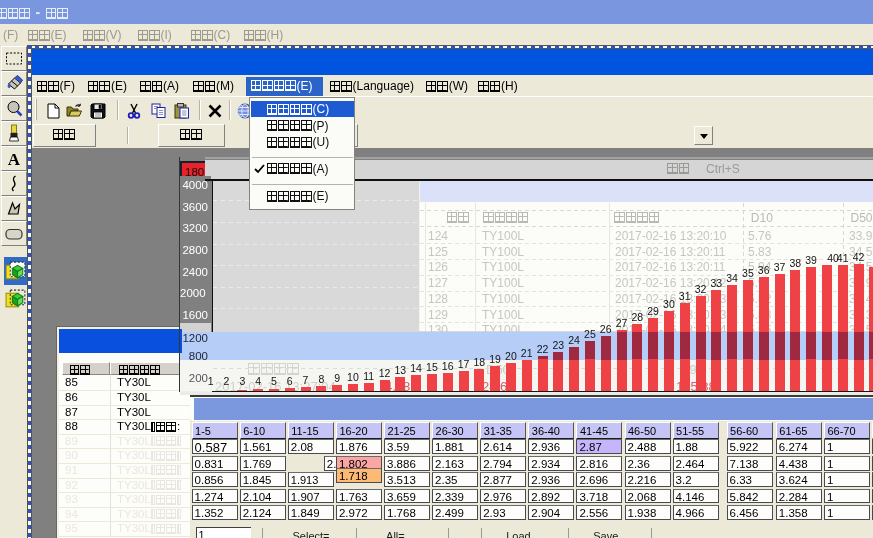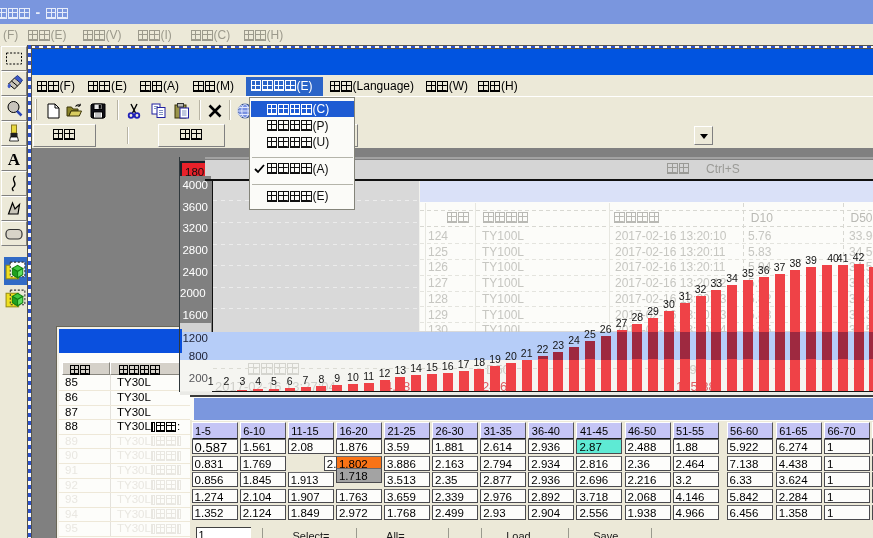--- a/index.html
+++ b/index.html
@@ -464,21 +464,21 @@
     </div>
     <div style="left:432.1px;top:439.4px;width:46.10000000000002px;height:14.9px;background:#fdfdfb;border:1px solid #4a4a4e;border-top-color:#6a6a6e;">
       <div style="left:2px;top:1px;font-size:11.5px;color:#000">1.881</div>
     </div>
     <div style="left:480.20000000000005px;top:439.4px;width:46.10000000000002px;height:14.9px;background:#fdfdfb;border:1px solid #4a4a4e;border-top-color:#6a6a6e;">
       <div style="left:2px;top:1px;font-size:11.5px;color:#000">2.614</div>
     </div>
     <div style="left:528.3px;top:439.4px;width:46.10000000000002px;height:14.9px;background:#fdfdfb;border:1px solid #4a4a4e;border-top-color:#6a6a6e;">
       <div style="left:2px;top:1px;font-size:11.5px;color:#000">2.936</div>
     </div>
-    <div style="left:576.4px;top:439.4px;width:46.10000000000002px;height:14.9px;background:#5eead4;border:1px solid #4a4a4e;border-top-color:#6a6a6e;">
+    <div style="left:576.4px;top:439.4px;width:46.10000000000002px;height:14.9px;background:#c4b5fd;border:1px solid #4a4a4e;border-top-color:#6a6a6e;">
       <div style="left:2px;top:1px;font-size:11.5px;color:#000">2.87</div>
     </div>
     <div style="left:624.5px;top:439.4px;width:46.10000000000002px;height:14.9px;background:#fdfdfb;border:1px solid #4a4a4e;border-top-color:#6a6a6e;">
       <div style="left:2px;top:1px;font-size:11.5px;color:#000">2.488</div>
     </div>
     <div style="left:672.6px;top:439.4px;width:46.10000000000002px;height:14.9px;background:#fdfdfb;border:1px solid #4a4a4e;border-top-color:#6a6a6e;">
       <div style="left:2px;top:1px;font-size:11.5px;color:#000">1.88</div>
     </div>
     <div style="left:726.6px;top:439.4px;width:46.89999999999998px;height:14.9px;background:#fdfdfb;border:1px solid #4a4a4e;border-top-color:#6a6a6e;">
       <div style="left:2px;top:1px;font-size:11.5px;color:#000">5.922</div>
@@ -494,21 +494,21 @@
     </div>
     <div style="left:191.6px;top:455.79999999999995px;width:46.099999999999994px;height:14.9px;background:#fdfdfb;border:1px solid #4a4a4e;border-top-color:#6a6a6e;">
       <div style="left:2px;top:1px;font-size:11.5px;color:#000">0.831</div>
     </div>
     <div style="left:239.7px;top:455.79999999999995px;width:46.10000000000002px;height:14.9px;background:#fdfdfb;border:1px solid #4a4a4e;border-top-color:#6a6a6e;">
       <div style="left:2px;top:1px;font-size:11.5px;color:#000">1.769</div>
     </div>
     <div style="left:287.8px;top:455.79999999999995px;width:46.10000000000002px;height:14.9px;background:#fdfdfb;border:1px solid #4a4a4e;border-top-color:#6a6a6e;margin-left:36px;">
       <div style="left:2px;top:1px;font-size:11.5px;color:#000">2.047</div>
     </div>
-    <div style="left:335.9px;top:455.79999999999995px;width:46.10000000000002px;height:14.9px;background:#f97316;border:1px solid #4a4a4e;border-top-color:#6a6a6e;">
+    <div style="left:335.9px;top:455.79999999999995px;width:46.10000000000002px;height:14.9px;background:#fca5a5;border:1px solid #4a4a4e;border-top-color:#6a6a6e;">
       <div style="left:2px;top:1px;font-size:11.5px;color:#000">1.802</div>
     </div>
     <div style="left:384.0px;top:455.79999999999995px;width:46.10000000000002px;height:14.9px;background:#fdfdfb;border:1px solid #4a4a4e;border-top-color:#6a6a6e;">
       <div style="left:2px;top:1px;font-size:11.5px;color:#000">3.886</div>
     </div>
     <div style="left:432.1px;top:455.79999999999995px;width:46.10000000000002px;height:14.9px;background:#fdfdfb;border:1px solid #4a4a4e;border-top-color:#6a6a6e;">
       <div style="left:2px;top:1px;font-size:11.5px;color:#000">2.163</div>
     </div>
     <div style="left:480.20000000000005px;top:455.79999999999995px;width:46.10000000000002px;height:14.9px;background:#fdfdfb;border:1px solid #4a4a4e;border-top-color:#6a6a6e;">
       <div style="left:2px;top:1px;font-size:11.5px;color:#000">2.794</div>
@@ -539,21 +539,21 @@
     </div>
     <div style="left:191.6px;top:472.19999999999993px;width:46.099999999999994px;height:14.9px;background:#fdfdfb;border:1px solid #4a4a4e;border-top-color:#6a6a6e;">
       <div style="left:2px;top:1px;font-size:11.5px;color:#000">0.856</div>
     </div>
     <div style="left:239.7px;top:472.19999999999993px;width:46.10000000000002px;height:14.9px;background:#fdfdfb;border:1px solid #4a4a4e;border-top-color:#6a6a6e;">
       <div style="left:2px;top:1px;font-size:11.5px;color:#000">1.845</div>
     </div>
     <div style="left:287.8px;top:472.19999999999993px;width:46.10000000000002px;height:14.9px;background:#fdfdfb;border:1px solid #4a4a4e;border-top-color:#6a6a6e;">
       <div style="left:2px;top:1px;font-size:11px;color:#000">1.913</div>
     </div>
-    <div style="left:335.9px;top:468px;width:46.10000000000002px;height:14.9px;background:#a3a3a3;border:1px solid #4a4a4e;border-top-color:#6a6a6e;">
+    <div style="left:335.9px;top:468px;width:46.10000000000002px;height:14.9px;background:#fdba74;border:1px solid #4a4a4e;border-top-color:#6a6a6e;">
       <div style="left:2px;top:1px;font-size:11.5px;color:#000">1.718</div>
     </div>
     <div style="left:384.0px;top:472.19999999999993px;width:46.10000000000002px;height:14.9px;background:#fdfdfb;border:1px solid #4a4a4e;border-top-color:#6a6a6e;">
       <div style="left:2px;top:1px;font-size:11.5px;color:#000">3.513</div>
     </div>
     <div style="left:432.1px;top:472.19999999999993px;width:46.10000000000002px;height:14.9px;background:#fdfdfb;border:1px solid #4a4a4e;border-top-color:#6a6a6e;">
       <div style="left:2px;top:1px;font-size:11.5px;color:#000">2.35</div>
     </div>
     <div style="left:480.20000000000005px;top:472.19999999999993px;width:46.10000000000002px;height:14.9px;background:#fdfdfb;border:1px solid #4a4a4e;border-top-color:#6a6a6e;">
       <div style="left:2px;top:1px;font-size:11.5px;color:#000">2.877</div>

